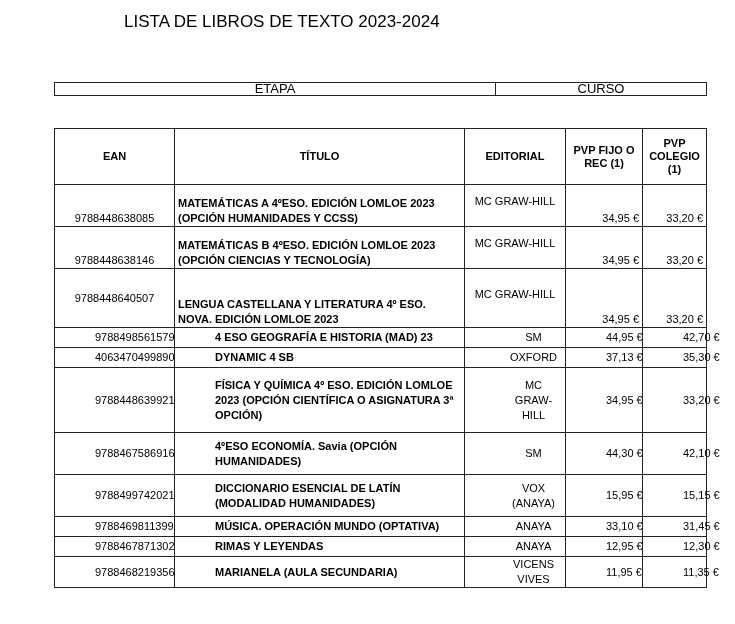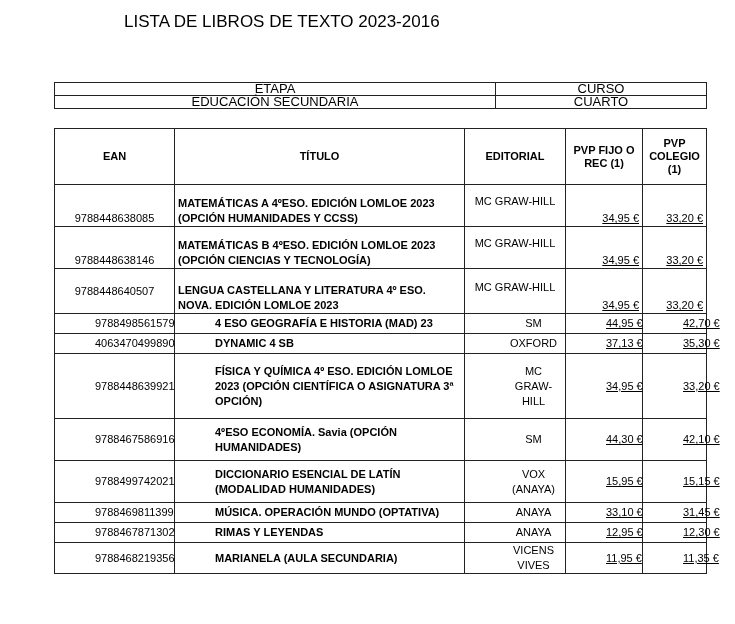--- a/index.html
+++ b/index.html
@@ -9,42 +9,38 @@
   table { border-collapse:collapse; position:absolute; table-layout:fixed; }
   td, th { border:1px solid #222; padding:0 3px; }
   .top { left:54px; top:82px; width:652px; font-size:13px; }
   .top td { height:12px; text-align:center; line-height:12px; }
   .main { left:54px; top:128px; width:652px; font-size:11px; }
   .main th { font-weight:bold; text-align:center; height:55px; line-height:13px; }
   .main td { line-height:15px; vertical-align:bottom;margin-left:12px; }
   .ean { text-align:center; white-space:nowrap; }
   .tit { font-weight:bold; text-align:left; }
   .edi { text-align:center; }
-  .pr { text-align:right; white-space:nowrap;text-decoration:underline; }
+  .pr { text-align:right; white-space:nowrap; }
   .mid td { vertical-align:middle;padding-left:40px; }
   .edi.topish { vertical-align:middle; padding-bottom:8px; }
 </style>
 </head>
 <body>
 
-<div class="title">LISTA DE LIBROS DE TEXTO 2023-2016</div>
+<div class="title">LISTA DE LIBROS DE TEXTO 2023-2024</div>
 
 <table class="top">
   <colgroup>
       <col style="width:441px">
       <col style="width:211px">
     </colgroup>
   <tbody>
       <tr>
     <td>ETAPA</td>
     <td>CURSO</td>
-  </tr>
-  <tr>
-    <td>EDUCACIÓN SECUNDARIA</td>
-    <td>CUARTO</td>
   </tr>
 </tbody>
   </table>
 
 <table class="main">
   <colgroup>
     <col style="width:120px">
       <col style="width:290px">
       <col style="width:101px">
       <col style="width:77px">
@@ -66,21 +62,21 @@
     <td class="pr">34,95 €</td>
     <td class="pr">33,20 €</td>
   </tr>
   <tr style="height:42px">
     <td class="ean">9788448638146</td>
     <td class="tit">MATEMÁTICAS B 4ºESO. EDICIÓN LOMLOE 2023 (OPCIÓN CIENCIAS Y TECNOLOGÍA)</td>
     <td class="edi topish">MC GRAW-HILL</td>
     <td class="pr">34,95 €</td>
     <td class="pr">33,20 €</td>
   </tr>
-  <tr style="height:45px">
+  <tr style="height:59px">
     <td class="ean" style="vertical-align:middle">9788448640507</td>
     <td class="tit">LENGUA CASTELLANA Y LITERATURA 4º ESO. NOVA. EDICIÓN LOMLOE 2023</td>
     <td class="edi topish">MC GRAW-HILL</td>
     <td class="pr">34,95 €</td>
     <td class="pr">33,20 €</td>
   </tr>
   <tr class="mid" style="height:20px">
     <td class="ean">9788498561579</td>
     <td class="tit">4 ESO GEOGRAFÍA E HISTORIA (MAD) 23</td>
     <td class="edi">SM</td>

